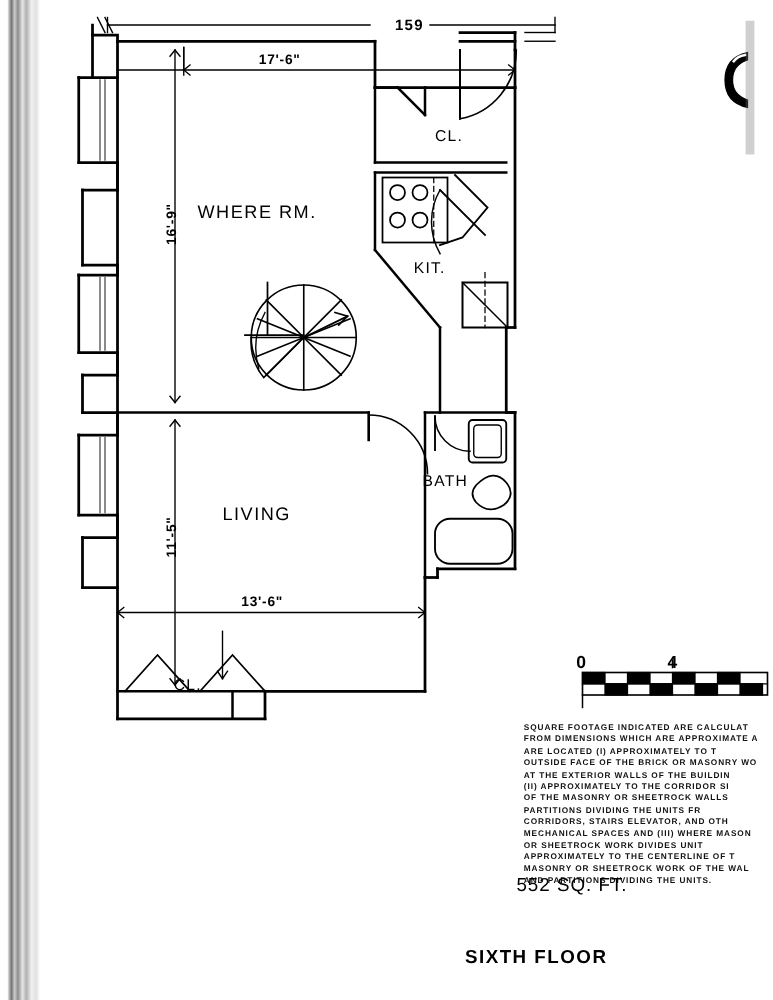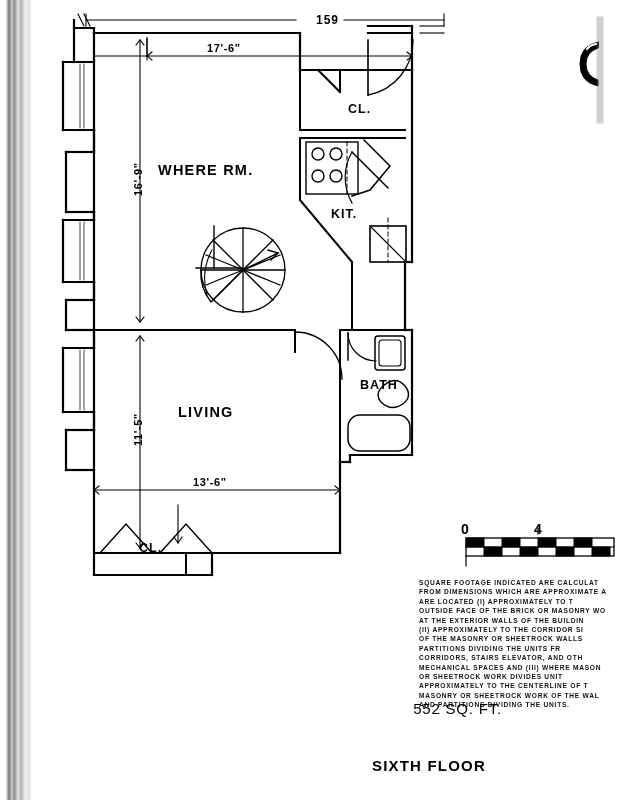--- a/index.html
+++ b/index.html
@@ -12,21 +12,21 @@
   .scan-band{position:absolute;left:6px;top:0;width:26px;height:800px;
     background:linear-gradient(90deg,
       rgba(0,0,0,.06) 0%, rgba(0,0,0,.55) 12%, rgba(0,0,0,.20) 22%,
       rgba(0,0,0,.45) 32%, rgba(0,0,0,.10) 46%, rgba(0,0,0,.30) 58%,
       rgba(0,0,0,.06) 74%, rgba(0,0,0,.12) 88%, rgba(0,0,0,0) 100%);
     pointer-events:none;}
 
   svg.plan{position:absolute;left:0;top:0;width:618px;height:800px;}
 
   
-  .lbl{position:absolute;font-weight:bold;color:#000;white-space:nowrap;
+  .lbl{position:absolute;font-weight:normal;color:#000;white-space:nowrap;
        letter-spacing:.5px;}
   .room-lg{font-size:14.5px;letter-spacing:1.2px;}
   .room-sm{font-size:12.5px;letter-spacing:1px;}
   .dim{font-size:11px;font-weight:bold;letter-spacing:.6px;
        font-family:"Liberation Sans",sans-serif;}
   .dim-v{transform-origin:left top;transform:rotate(-90deg);}
   .tag159{font-size:12px;font-weight:bold;letter-spacing:1px;}
   .scalenum{font-size:14px;font-weight:bold;}
 
   
@@ -284,21 +284,21 @@
   </svg>
 
   <div class="lbl tag159" style="left:316px;top:13px;">159</div>
 
   <div class="lbl room-lg" style="left:158px;top:162px;">WHERE RM.</div>
 
   <div class="lbl room-lg" style="left:178px;top:404px;">LIVING</div>
 
   <div class="lbl room-sm" style="left:331px;top:207px;">KIT.</div>
 
-  <div class="lbl room-sm" style="left:360px;top:378px;">BATH</div>
+  <div class="lbl room-sm" style="left:338px;top:378px;">BATH</div>
 
   <div class="lbl room-sm" style="left:348px;top:102px;">CL.</div>
 
   <div class="lbl room-sm" style="left:139px;top:541px;">CL.</div>
 
   <div class="lbl dim" style="left:207px;top:42px;">17'-6"</div>
 
   <div class="lbl dim dim-v" style="left:132px;top:196px;">16'-9"</div>
 
   <div class="lbl dim dim-v" style="left:132px;top:446px;">11'-5"</div>

